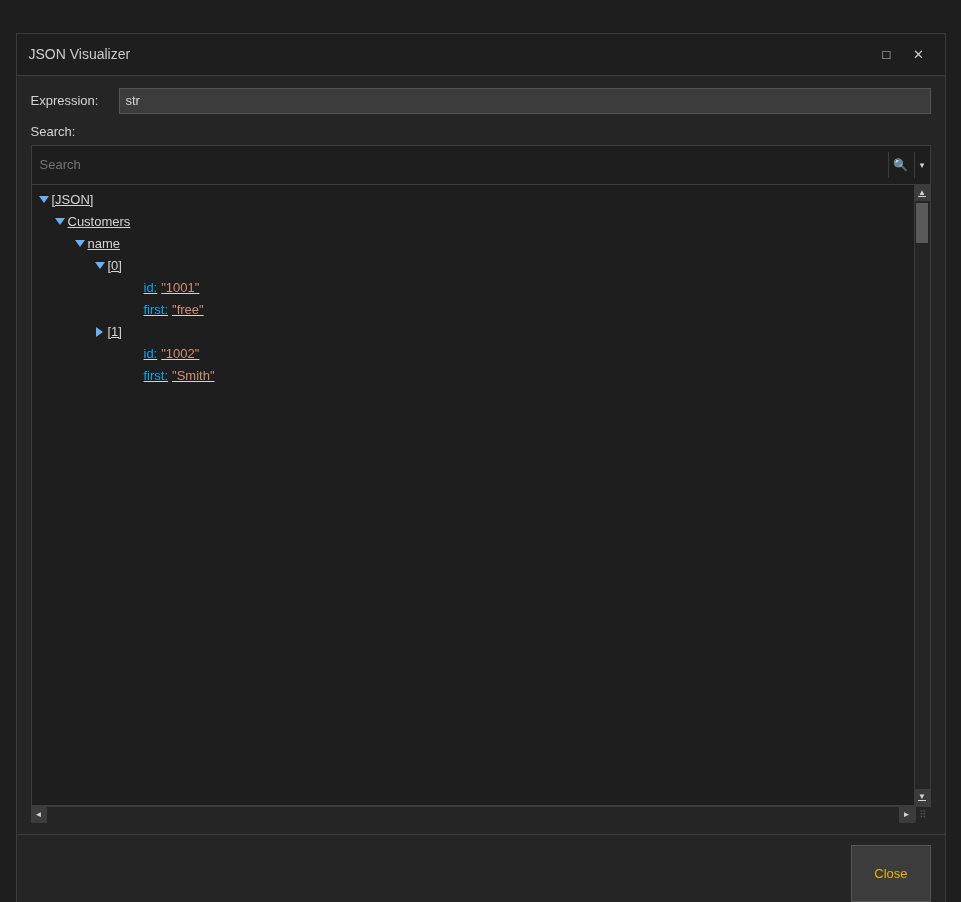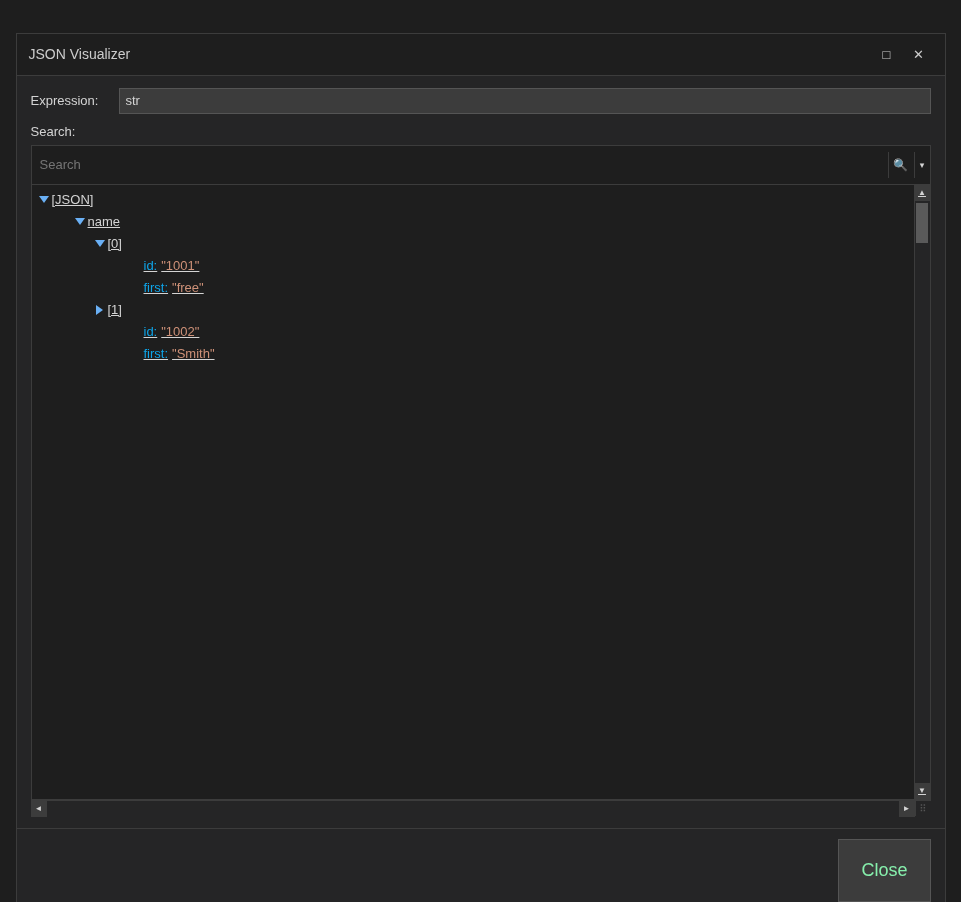--- a/index.html
+++ b/index.html
@@ -283,23 +283,23 @@
       display: flex;
       justify-content: flex-end;
       padding: 10px 14px;
       flex-shrink: 0;
       border-top: 1px solid #3c3c3c;
     }
 
     .close-btn {
       background: #3c3c3c;
       border: 1px solid #555;
-      color: #86efac;
+      color: #eab308;
       padding: 20px 22px;
-      font-size: 18px;
+      font-size: 13px;
       cursor: pointer;
       font-family: 'Segoe UI', Tahoma, Geneva, Verdana, sans-serif;
     }
 
     
     .tri-right {
       width: 0;
       height: 0;
       border-top: 5px solid transparent;
       border-bottom: 5px solid transparent;
@@ -353,20 +353,26 @@
     <div class="tree-container">
       <div class="tree-scroll-area">
 
         <div class="tree-node" style="padding-left: 4px;">
           <span class="expand-icon">
             <div class="tri-down"></div>
           </span>
           <span class="node-label">[JSON]</span>
         </div>
 
+        <div class="tree-node" style="padding-left: 20px;">
+          <span class="expand-icon">
+            <div class="tri-down"></div>
+          </span>
+          <span class="node-label">Customers</span>
+        </div>
 
         <div class="tree-node" style="padding-left: 40px;">
           <span class="expand-icon">
             <div class="tri-down"></div>
           </span>
           <span class="node-label">name</span>
         </div>
 
         <div class="tree-node" style="padding-left: 60px;">
           <span class="expand-icon">

